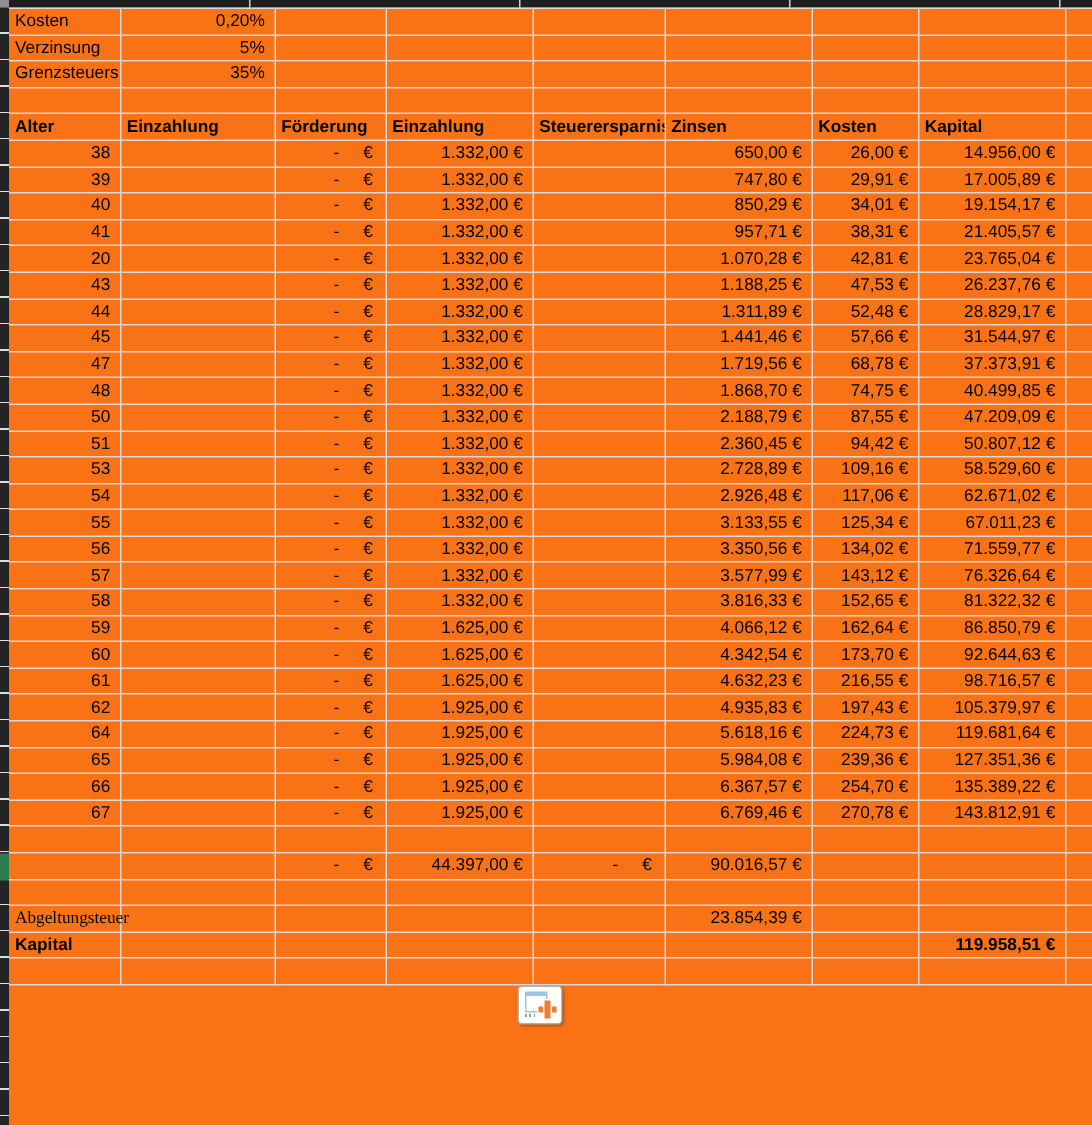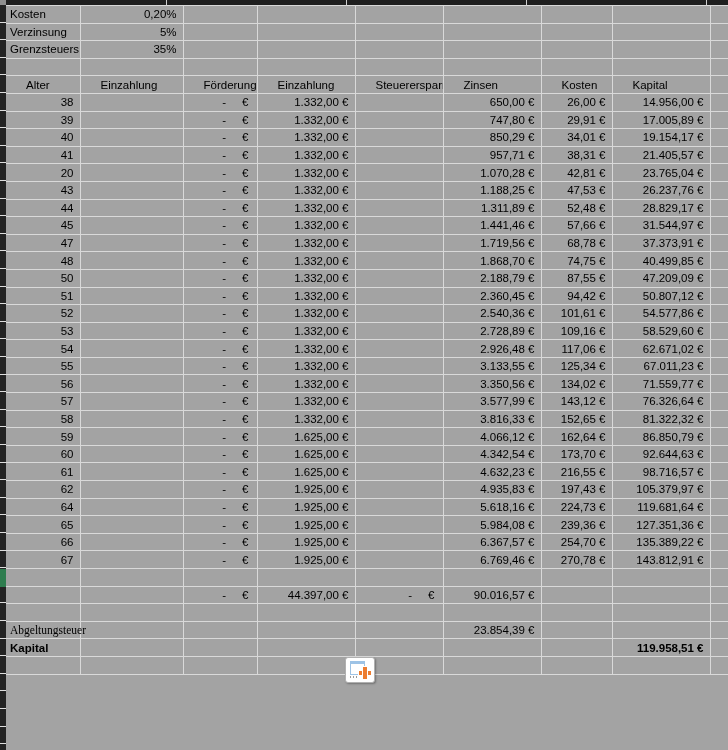--- a/index.html
+++ b/index.html
@@ -1,35 +1,35 @@
 <!DOCTYPE html>
 <html><head>
 <meta charset="utf-8">
 <style>
   html,body{margin:0;padding:0;background:#fff;}
-  #stage{position:relative;width:728px;height:750px;background:#a3a3a3;overflow:hidden;
+  #stage{position:relative;width:728px;height:750px;background:#f97316;overflow:hidden;
          font-family:"Liberation Sans",sans-serif;font-size:11.5px;color:#000;}
 
   
   .top-strip{position:absolute;left:0;top:0;width:728px;height:5px;background:#1f1f1f;}
   .corner-box{position:absolute;left:0;top:0;width:6px;height:5px;background:#8f8f8f;}
   .col-tick{position:absolute;top:0;width:1px;height:5px;background:#cfcfcf;}
   .left-strip{position:absolute;left:0;top:5px;width:6px;height:745px;background:#1f1f1f;
       background-image:repeating-linear-gradient(to bottom,#242424 0 16.6px,#dedede 16.6px 17.6px);}
   .row-indicator{position:absolute;left:0;top:569px;width:6px;height:18px;background:#2e7d4f;}
 
   
   .sheet{position:absolute;left:6px;top:5px;}
   table{border-collapse:collapse;table-layout:fixed;width:722px;border-top:1px solid #d9d9d9;}
   tr{height:17.6px;}
   td{border-right:1px solid #d9d9d9;border-bottom:1px solid #d9d9d9;padding:0;
      vertical-align:middle;white-space:nowrap;overflow:hidden;font-size:11.5px;}
   td.lbl{text-align:left;padding-left:4px;}
   td.num{text-align:right;padding-right:6px;}
-  td.hdr{font-weight:normal;text-align:left;padding-left:20px;}
+  td.hdr{font-weight:bold;text-align:left;padding-left:4px;}
   td.b{font-weight:bold;}
   td.spill{overflow:visible;font-family:Liberation Serif, serif;}
   .acct-wrap{display:flex;justify-content:flex-end;gap:16px;padding-right:8px;}
 
   
   .insert-opt{position:absolute;left:345px;top:657px;width:28px;height:24px;background:#fff;
       border:1px solid #b0b0b0;border-radius:3px;box-shadow:1px 1px 2px rgba(0,0,0,.3);}
   .io-rect{position:absolute;left:4px;top:3px;width:13px;height:10px;background:#fff;
       border:1px solid #9dc3e6;border-top:3px solid #9dc3e6;}
   .io-dots{position:absolute;left:4px;bottom:4px;width:8px;height:2px;
@@ -308,36 +308,20 @@
               </div>
             </td>
             <td class="num">1.332,00 €</td>
             <td class="num"></td>
             <td class="num">2.360,45 €</td>
             <td class="num">94,42 €</td>
             <td class="num">50.807,12 €</td>
             <td class=""></td>
           </tr>
           <tr>
-            <td class="num">52</td>
-            <td class="num"></td>
-            <td class="acct">
-              <div class="acct-wrap">
-                <span>-</span>
-                <span>€</span>
-              </div>
-            </td>
-            <td class="num">1.332,00 €</td>
-            <td class="num"></td>
-            <td class="num">2.540,36 €</td>
-            <td class="num">101,61 €</td>
-            <td class="num">54.577,86 €</td>
-            <td class=""></td>
-          </tr>
-          <tr>
             <td class="num">53</td>
             <td class="num"></td>
             <td class="acct">
               <div class="acct-wrap">
                 <span>-</span>
                 <span>€</span>
               </div>
             </td>
             <td class="num">1.332,00 €</td>
             <td class="num"></td>

